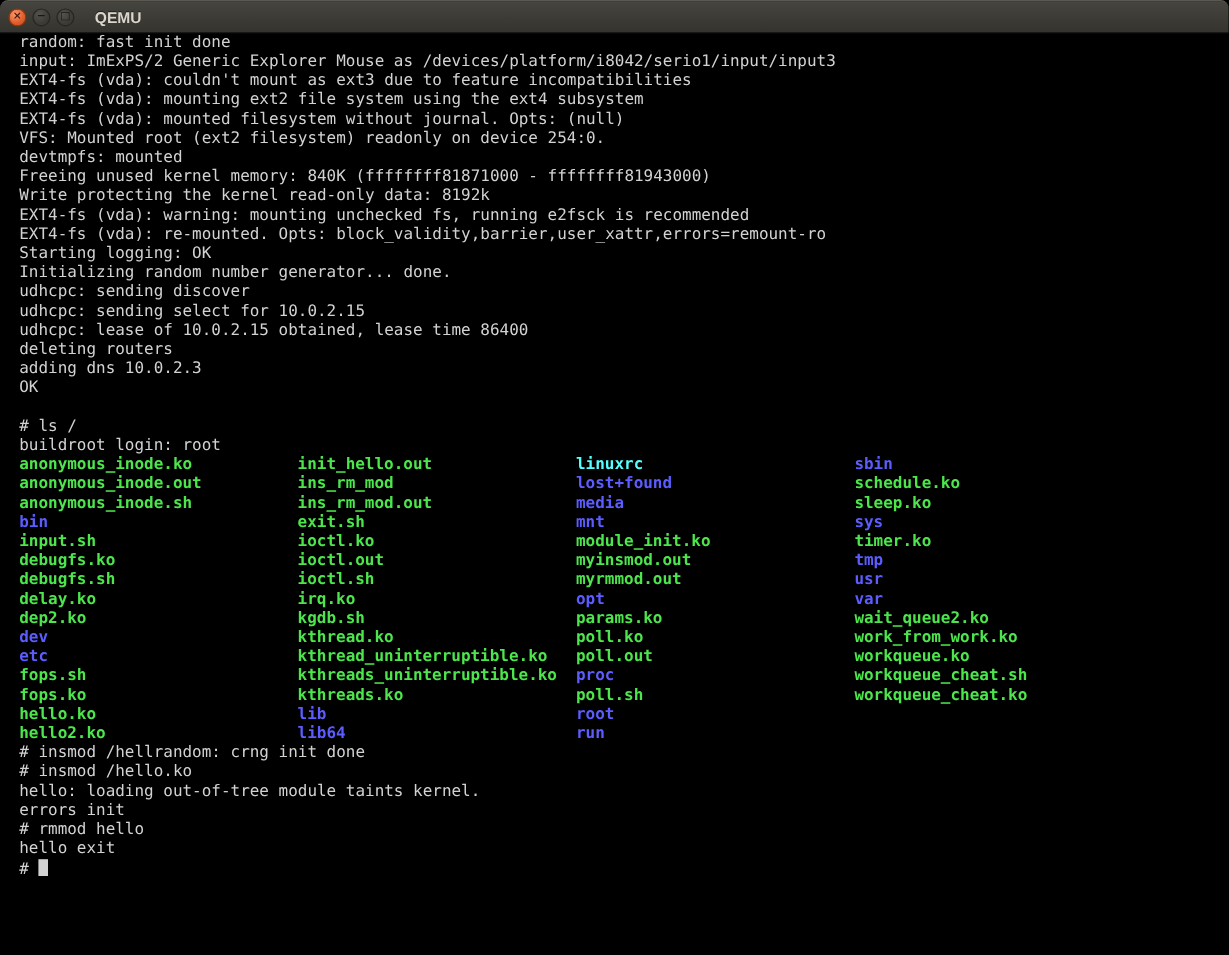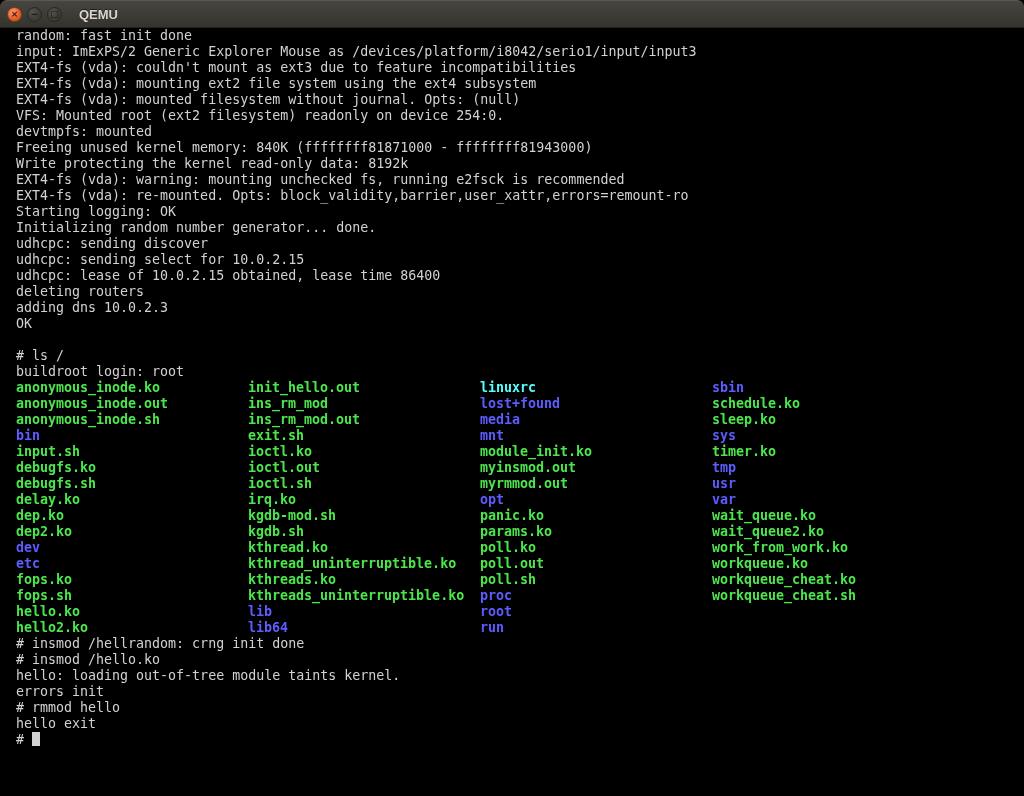--- a/index.html
+++ b/index.html
@@ -95,26 +95,25 @@
       <div class="line"># ls /</div>
       <div class="line">buildroot login: root</div>
       <div class="line"><span class="cell green colw">anonymous_inode.ko</span><span class="cell green colw">init_hello.out</span><span class="cell cyan colw">linuxrc</span><span class="cell blue">sbin</span></div>
       <div class="line"><span class="cell green colw">anonymous_inode.out</span><span class="cell green colw">ins_rm_mod</span><span class="cell blue colw">lost+found</span><span class="cell green">schedule.ko</span></div>
       <div class="line"><span class="cell green colw">anonymous_inode.sh</span><span class="cell green colw">ins_rm_mod.out</span><span class="cell blue colw">media</span><span class="cell green">sleep.ko</span></div>
       <div class="line"><span class="cell blue colw">bin</span><span class="cell green colw">exit.sh</span><span class="cell blue colw">mnt</span><span class="cell blue">sys</span></div>
       <div class="line"><span class="cell green colw">input.sh</span><span class="cell green colw">ioctl.ko</span><span class="cell green colw">module_init.ko</span><span class="cell green">timer.ko</span></div>
       <div class="line"><span class="cell green colw">debugfs.ko</span><span class="cell green colw">ioctl.out</span><span class="cell green colw">myinsmod.out</span><span class="cell blue">tmp</span></div>
       <div class="line"><span class="cell green colw">debugfs.sh</span><span class="cell green colw">ioctl.sh</span><span class="cell green colw">myrmmod.out</span><span class="cell blue">usr</span></div>
       <div class="line"><span class="cell green colw">delay.ko</span><span class="cell green colw">irq.ko</span><span class="cell blue colw">opt</span><span class="cell blue">var</span></div>
-      <div class="line"><span class="cell green colw">dep.ko</span><span class="cell green colw">kgdb-mod.sh</span><span class="cell green colw">panic.ko</span><span class="cell green">wait_queue.ko</span></div>
       <div class="line"><span class="cell green colw">dep2.ko</span><span class="cell green colw">kgdb.sh</span><span class="cell green colw">params.ko</span><span class="cell green">wait_queue2.ko</span></div>
       <div class="line"><span class="cell blue colw">dev</span><span class="cell green colw">kthread.ko</span><span class="cell green colw">poll.ko</span><span class="cell green">work_from_work.ko</span></div>
       <div class="line"><span class="cell blue colw">etc</span><span class="cell green colw">kthread_uninterruptible.ko</span><span class="cell green colw">poll.out</span><span class="cell green">workqueue.ko</span></div>
+      <div class="line"><span class="cell green colw">fops.sh</span><span class="cell green colw">kthreads_uninterruptible.ko</span><span class="cell blue colw">proc</span><span class="cell green">workqueue_cheat.sh</span></div>
       <div class="line"><span class="cell green colw">fops.ko</span><span class="cell green colw">kthreads.ko</span><span class="cell green colw">poll.sh</span><span class="cell green">workqueue_cheat.ko</span></div>
-      <div class="line"><span class="cell green colw">fops.sh</span><span class="cell green colw">kthreads_uninterruptible.ko</span><span class="cell blue colw">proc</span><span class="cell green">workqueue_cheat.sh</span></div>
       <div class="line"><span class="cell green colw">hello.ko</span><span class="cell blue colw">lib</span><span class="cell blue colw">root</span></div>
       <div class="line"><span class="cell green colw">hello2.ko</span><span class="cell blue colw">lib64</span><span class="cell blue colw">run</span></div>
       <div class="line"># insmod /hellrandom: crng init done</div>
       <div class="line"># insmod /hello.ko</div>
       <div class="line">hello: loading out-of-tree module taints kernel.</div>
       <div class="line">errors init</div>
       <div class="line"># rmmod hello</div>
       <div class="line">hello exit</div>
       <div class="line"><span># </span><span class="cursor"></span></div>
     </div>

